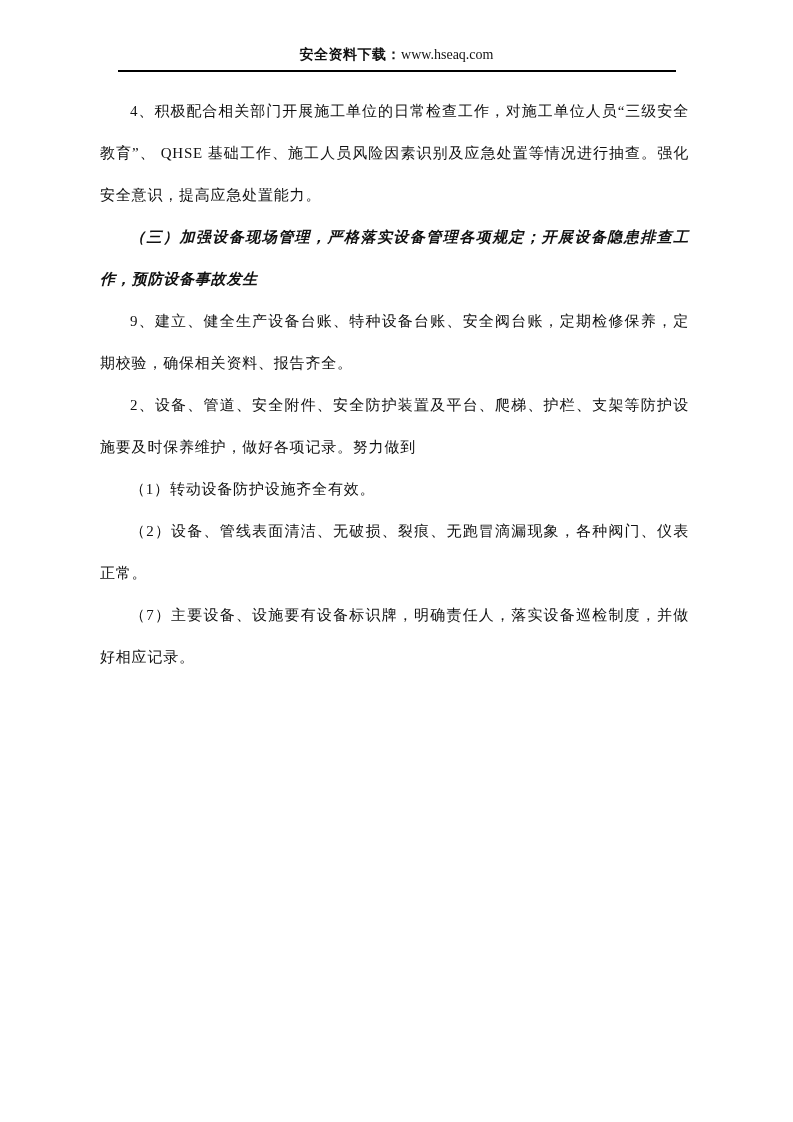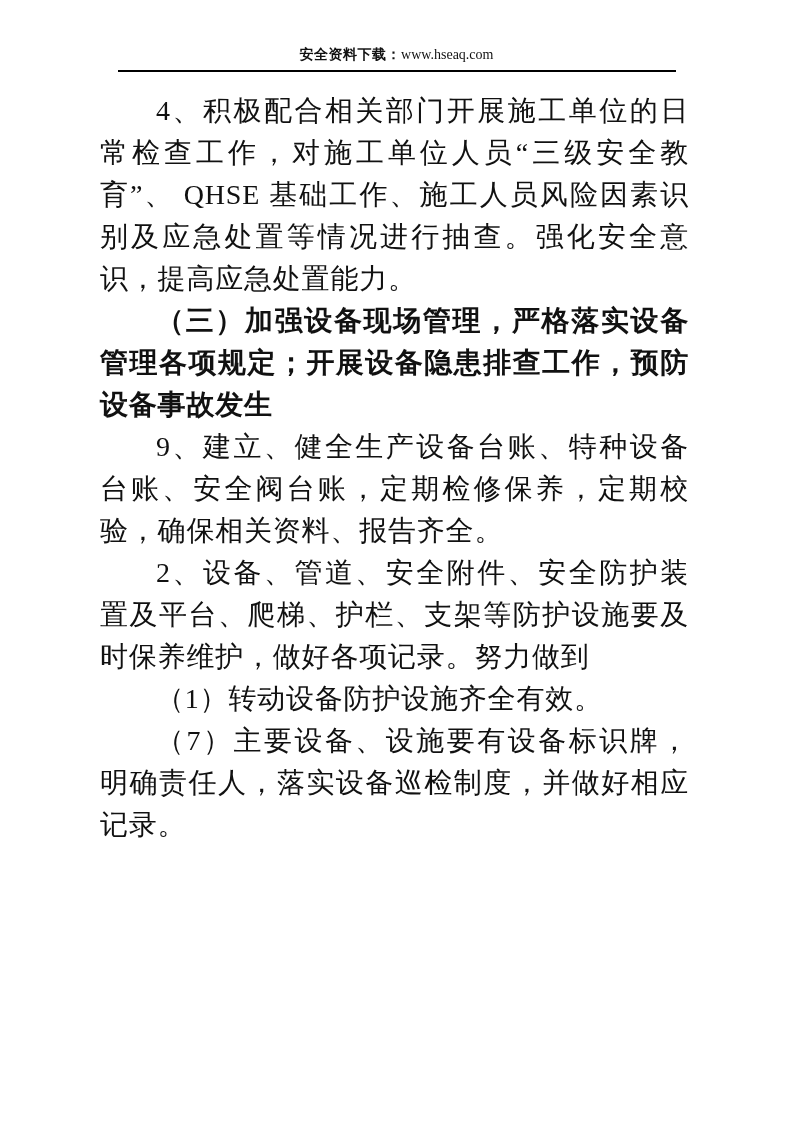--- a/index.html
+++ b/index.html
@@ -37,48 +37,50 @@
   }
   .doc-header-rule {
     height: 0;
     border-bottom: 2px solid #000000;
     margin: 6px 117px 0 118px;
   }
   
   .doc-content {
     margin: 0 104px 0 100px;
     padding-top: 18px;
-    font-size: 28px;
+    font-size: 15px;
     line-height: 42px;
     letter-spacing: 0.8px;
     text-align: justify;
     text-justify: inter-character;
   }
   .doc-content p {
     margin: 0;
     text-indent: 2em;
   }
   .doc-content p.bold {
     font-weight: bold;
+    font-style: italic;
   }
 </style>
 </head>
 <body>
 
 <div class="page">
 
   <div class="doc-header">
     <div class="doc-header-text">
       <span class="site-label">安全资料下载：</span><span class="site-url">www.hseaq.com</span>
     </div>
     <div class="doc-header-rule"></div>
   </div>
 
   <div class="doc-content">
     <p>4、积极配合相关部门开展施工单位的日常检查工作，对施工单位人员“三级安全教育”、 QHSE 基础工作、施工人员风险因素识别及应急处置等情况进行抽查。强化安全意识，提高应急处置能力。</p>
     <p class="bold">（三）加强设备现场管理，严格落实设备管理各项规定；开展设备隐患排查工作，预防设备事故发生</p>
     <p>9、建立、健全生产设备台账、特种设备台账、安全阀台账，定期检修保养，定期校验，确保相关资料、报告齐全。</p>
     <p>2、设备、管道、安全附件、安全防护装置及平台、爬梯、护栏、支架等防护设施要及时保养维护，做好各项记录。努力做到</p>
     <p>（1）转动设备防护设施齐全有效。</p>
+    <p>（2）设备、管线表面清洁、无破损、裂痕、无跑冒滴漏现象，各种阀门、仪表正常。</p>
     <p>（7）主要设备、设施要有设备标识牌，明确责任人，落实设备巡检制度，并做好相应记录。</p>
   </div>
 
 </div>
 
 </body></html>

